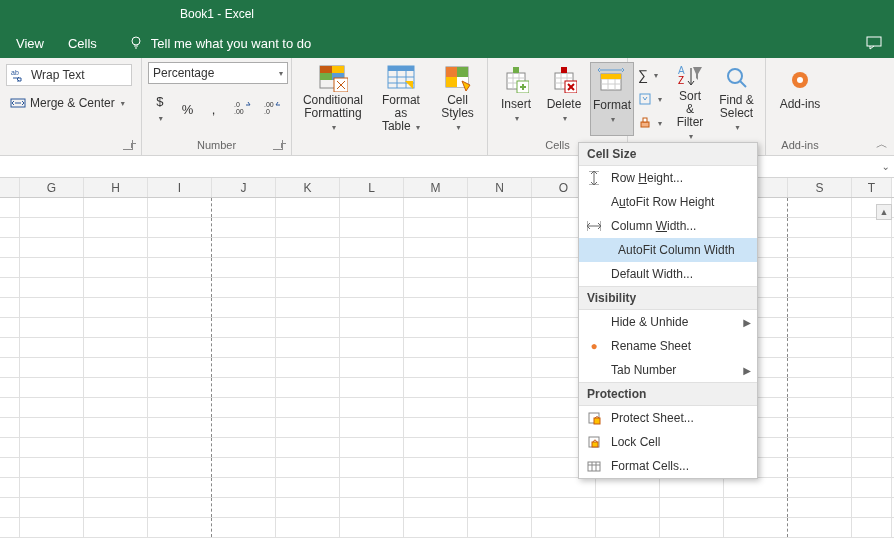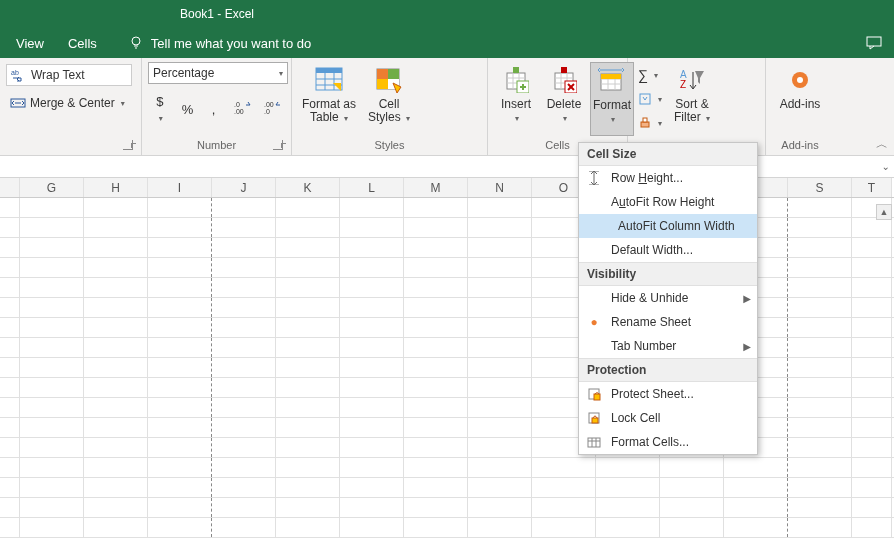--- a/index.html
+++ b/index.html
@@ -152,20 +152,36 @@
         </span>
       </div>
     </div>
     <div class="group-label has-launcher">Number</div>
   </div>
 
   <div class="group" style="width:196px">
     <div class="group-body">
       <div class="bigbtn">
         <div class="bigicon">
+          <svg width="30" height="28">
+              <rect x="2" y="2" width="24" height="22" fill="none" stroke="#888"></rect>
+              <rect x="2" y="2" width="12" height="7" fill="#c55a11"></rect>
+              <rect x="14" y="2" width="12" height="7" fill="#ffc000"></rect>
+              <rect x="2" y="9" width="12" height="7" fill="#70ad47"></rect>
+              <rect x="14" y="9" width="12" height="7" fill="#5b9bd5"></rect>
+              <rect x="16" y="14" width="14" height="14" fill="#fff" stroke="#c55a11"></rect>
+              <line x1="19" y1="17" x2="27" y2="25" stroke="#c55a11"></line>
+              <line x1="27" y1="17" x2="19" y2="25" stroke="#c55a11"></line>
+            </svg>
+        </div>
+        <div class="label"><span style="white-space:pre-line">Conditional
+Formatting</span> <span class="dd">▾</span></div>
+      </div>
+      <div class="bigbtn">
+        <div class="bigicon">
           <svg width="28" height="26">
               <rect x="1" y="1" width="26" height="22" fill="none" stroke="#5b9bd5"></rect>
               <rect x="1" y="1" width="26" height="5" fill="#5b9bd5"></rect>
               <line x1="1" y1="12" x2="27" y2="12" stroke="#5b9bd5"></line>
               <line x1="1" y1="18" x2="27" y2="18" stroke="#5b9bd5"></line>
               <line x1="10" y1="1" x2="10" y2="23" stroke="#5b9bd5"></line>
               <line x1="19" y1="1" x2="19" y2="23" stroke="#5b9bd5"></line>
               <path d="M18 16 L26 16 L26 24 Z" fill="#ffc000"></path>
             </svg>
         </div>
@@ -180,21 +196,20 @@
               <rect x="13" y="2" width="11" height="10" fill="#70ad47"></rect>
               <rect x="2" y="12" width="11" height="10" fill="#ffc000"></rect>
               <rect x="13" y="12" width="11" height="10" fill="#fff"></rect>
               <path d="M18 16 L26 20 L22 26 Z" fill="#ffc000" stroke="#c55a11"></path>
             </svg>
         </div>
         <div class="label"><span style="white-space:pre-line">Cell
 Styles</span> <span class="dd">▾</span></div>
       </div>
     </div>
-    <div class="group-label">Styles</div>
   </div>
 
   <div class="group" style="width:140px">
     <div class="group-body">
       <div class="bigbtn">
         <div class="bigicon">
           <svg width="26" height="26">
               <rect x="4" y="6" width="18" height="16" stroke="#888" fill="#fff"></rect>
               <line x1="4" y1="11" x2="22" y2="11" stroke="#ccc"></line>
               <line x1="4" y1="16" x2="22" y2="16" stroke="#ccc"></line>
@@ -271,20 +286,30 @@
           <svg width="26" height="24">
               <text x="1" y="10" font-size="10" fill="#5b9bd5">A</text>
               <text x="1" y="20" font-size="10" fill="#c00000">Z</text>
               <line x1="14" y1="4" x2="14" y2="20" stroke="#333"></line>
               <polyline points="11,17 14,21 17,17" stroke="#333" fill="none"></polyline>
               <path d="M16 3 L25 3 L21 10 L21 16 L19 14 L19 10 Z" fill="#888"></path>
             </svg>
         </div>
         <div class="label"><span style="white-space:pre-line">Sort &amp;
 Filter</span> <span class="dd">▾</span></div>
+      </div>
+      <div class="bigbtn" style="min-width:40px">
+        <div class="bigicon">
+          <svg width="24" height="24">
+              <circle cx="10" cy="10" r="7" stroke="#5b9bd5" stroke-width="2" fill="none"></circle>
+              <line x1="15" y1="15" x2="21" y2="21" stroke="#5b9bd5" stroke-width="2"></line>
+            </svg>
+        </div>
+        <div class="label"><span style="white-space:pre-line">Find &amp;
+Select</span> <span class="dd">▾</span></div>
       </div>
     </div>
     <div class="group-label">&nbsp;</div>
   </div>
 
   <div class="group" style="width:68px; border-right:none;">
     <div class="group-body" style="justify-content:center;">
       <div class="bigbtn">
         <div class="bigicon">
           <svg width="22" height="22">
@@ -629,20 +654,32 @@
           <line x1="2" y1="0" x2="12" y2="0" stroke="#666"></line>
           <line x1="2" y1="14" x2="12" y2="14" stroke="#666"></line>
         </svg>
       </span>
     <span class="mlabel">Row <span class="underline-letter">H</span>eight...</span>
   </div>
   <div class="menuitem">
     <span class="micon"></span>
     <span class="mlabel">A<span class="underline-letter">u</span>toFit Row Height</span>
   </div>
+  <div class="menuitem">
+    <span class="micon">
+        <svg width="14" height="14">
+          <line x1="1" y1="7" x2="13" y2="7" stroke="#666"></line>
+          <polyline points="3,4 0,7 3,10" stroke="#666" fill="none"></polyline>
+          <polyline points="11,4 14,7 11,10" stroke="#666" fill="none"></polyline>
+          <line x1="0" y1="2" x2="0" y2="12" stroke="#666"></line>
+          <line x1="14" y1="2" x2="14" y2="12" stroke="#666"></line>
+        </svg>
+      </span>
+    <span class="mlabel">Column <span class="underline-letter">W</span>idth...</span>
+  </div>
   <div class="menuitem hl">
     <span class="micon"></span>
     <span class="mlabel">AutoFit Column Width</span>
   </div>
   <div class="menuitem">
     <span class="micon"></span>
     <span class="mlabel">Default Width...</span>
   </div>
   <div class="section-header">Visibility</div>
   <div class="menuitem">

